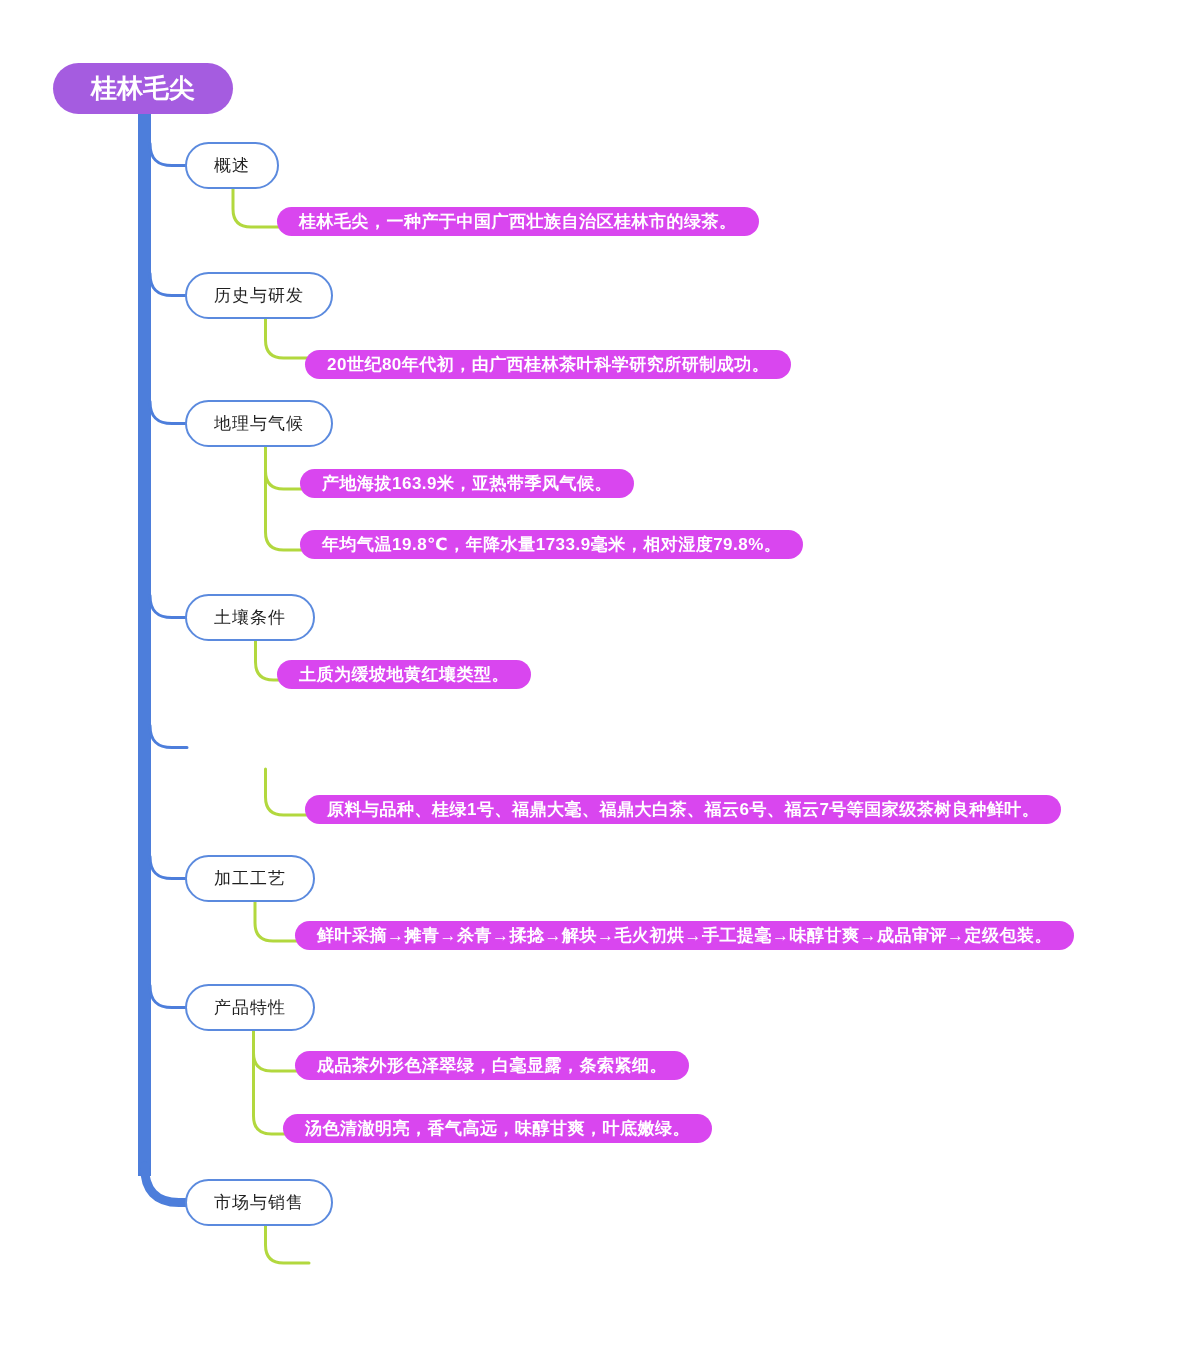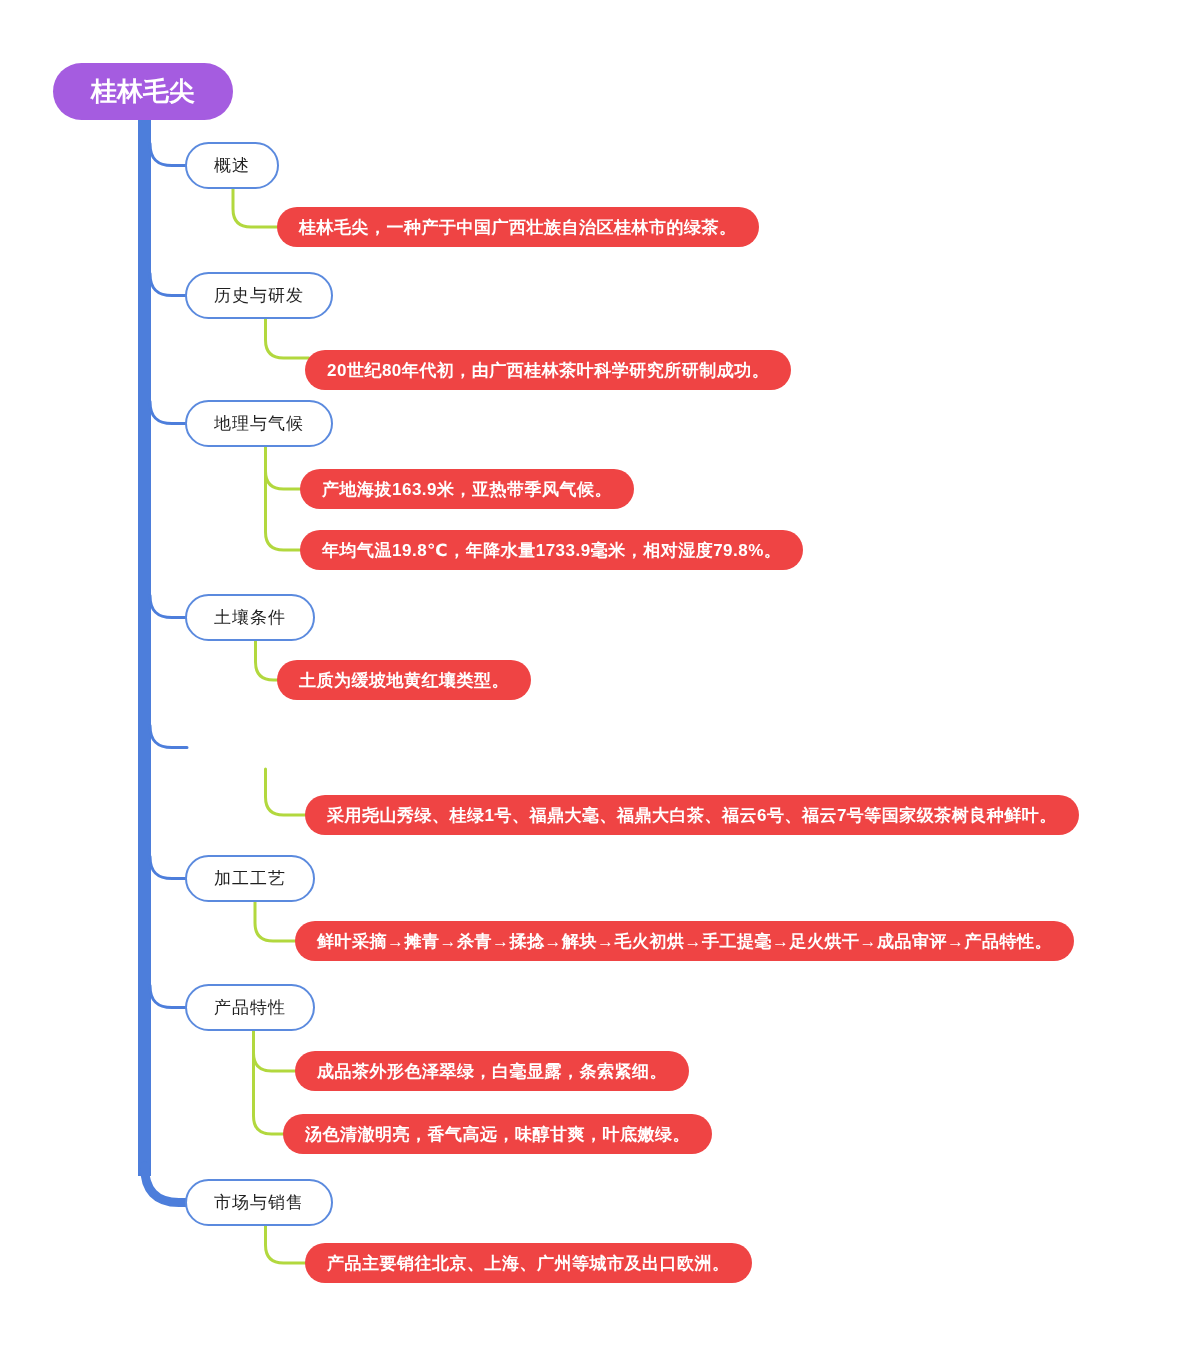--- a/index.html
+++ b/index.html
@@ -2,26 +2,26 @@
 <html><head>
 <meta charset="utf-8">
 <title>桂林毛尖</title>
 <style>
   html,body{margin:0;padding:0;background:#ffffff;}
   body{font-family:"Liberation Sans","DejaVu Sans",sans-serif;}
   .canvas{position:relative;width:1200px;height:1348px;background:#ffffff;overflow:hidden;}
   .connector-svg{position:absolute;left:0;top:0;width:1200px;height:1348px;pointer-events:none;}
   .node{position:absolute;display:inline-flex;align-items:center;justify-content:center;
         white-space:nowrap;box-sizing:border-box;}
-  .root-node{left:53px;top:63px;min-width:180px;height:57px;border-radius:29px;
+  .root-node{left:53px;top:63px;min-width:180px;height:51px;border-radius:29px;
         background:#a55ce0;color:#ffffff;font-size:26px;font-weight:bold;padding:0 34px;}
   .branch-node{left:185px;height:47px;border-radius:24px;background:#ffffff;
         border:2.5px solid #5b8ade;color:#1f1f1f;font-size:17px;font-weight:500;
         padding:0 27px;letter-spacing:1px;}
-  .leaf-node{height:40px;border-radius:20px;background:#ef4444;color:#ffffff;
+  .leaf-node{height:29px;border-radius:20px;background:#d946ef;color:#ffffff;
         font-size:17px;font-weight:bold;padding:0 22px;letter-spacing:0.5px;}
 </style>
 </head>
 <body>
 
 <div class="canvas">
 
   <svg class="connector-svg" viewBox="0 0 1200 1348" xmlns="http://www.w3.org/2000/svg">
 
     <path d="M 144.5 112 L 144.5 1176" stroke="#4d7edb" stroke-width="13" fill="none"></path>
@@ -55,25 +55,24 @@
   <div class="node branch-node" style="top:272px;">历史与研发</div>
   <div class="node leaf-node" style="left:305px;top:338px;margin-top:12px;">20世纪80年代初，由广西桂林茶叶科学研究所研制成功。</div>
 
   <div class="node branch-node" style="top:400px;">地理与气候</div>
   <div class="node leaf-node" style="left:300px;top:469px;">产地海拔163.9米，亚热带季风气候。</div>
   <div class="node leaf-node" style="left:300px;top:530px;">年均气温19.8℃，年降水量1733.9毫米，相对湿度79.8%。</div>
 
   <div class="node branch-node" style="top:594px;">土壤条件</div>
   <div class="node leaf-node" style="left:277px;top:660px;">土质为缓坡地黄红壤类型。</div>
 
-  <div class="node leaf-node" style="left:305px;top:795px;">采用尧山秀绿、桂绿1号、福鼎大毫、福鼎大白茶、福云6号、福云7号等国家级茶树良种鲜叶。</div>
+  <div class="node leaf-node" style="left:305px;top:795px;">原料与品种、桂绿1号、福鼎大毫、福鼎大白茶、福云6号、福云7号等国家级茶树良种鲜叶。</div>
 
   <div class="node branch-node" style="top:855px;">加工工艺</div>
-  <div class="node leaf-node" style="left:295px;top:921px;">鲜叶采摘→摊青→杀青→揉捻→解块→毛火初烘→手工提毫→足火烘干→成品审评→产品特性。</div>
+  <div class="node leaf-node" style="left:295px;top:921px;">鲜叶采摘→摊青→杀青→揉捻→解块→毛火初烘→手工提毫→味醇甘爽→成品审评→定级包装。</div>
 
   <div class="node branch-node" style="top:984px;">产品特性</div>
   <div class="node leaf-node" style="left:295px;top:1051px;font-family:Liberation Serif, serif;">成品茶外形色泽翠绿，白毫显露，条索紧细。</div>
   <div class="node leaf-node" style="left:283px;top:1114px;">汤色清澈明亮，香气高远，味醇甘爽，叶底嫩绿。</div>
 
   <div class="node branch-node" style="top:1179px;">市场与销售</div>
-  <div class="node leaf-node" style="left:305px;top:1243px;">产品主要销往北京、上海、广州等城市及出口欧洲。</div>
 
 </div>
 
 </body></html>

